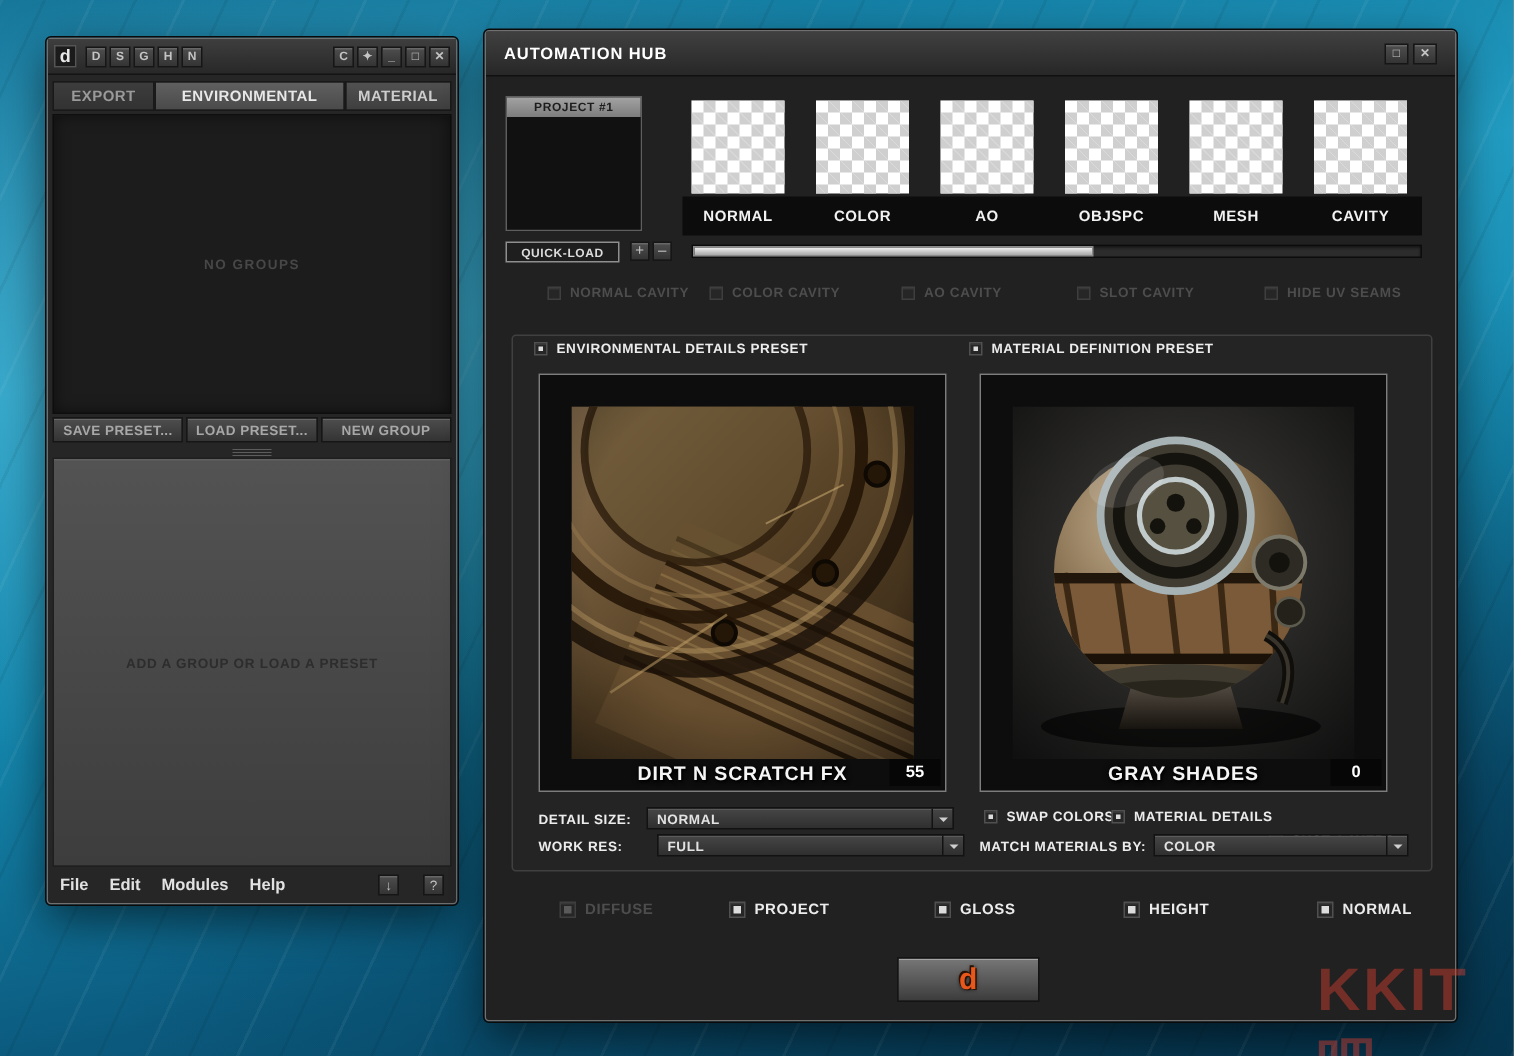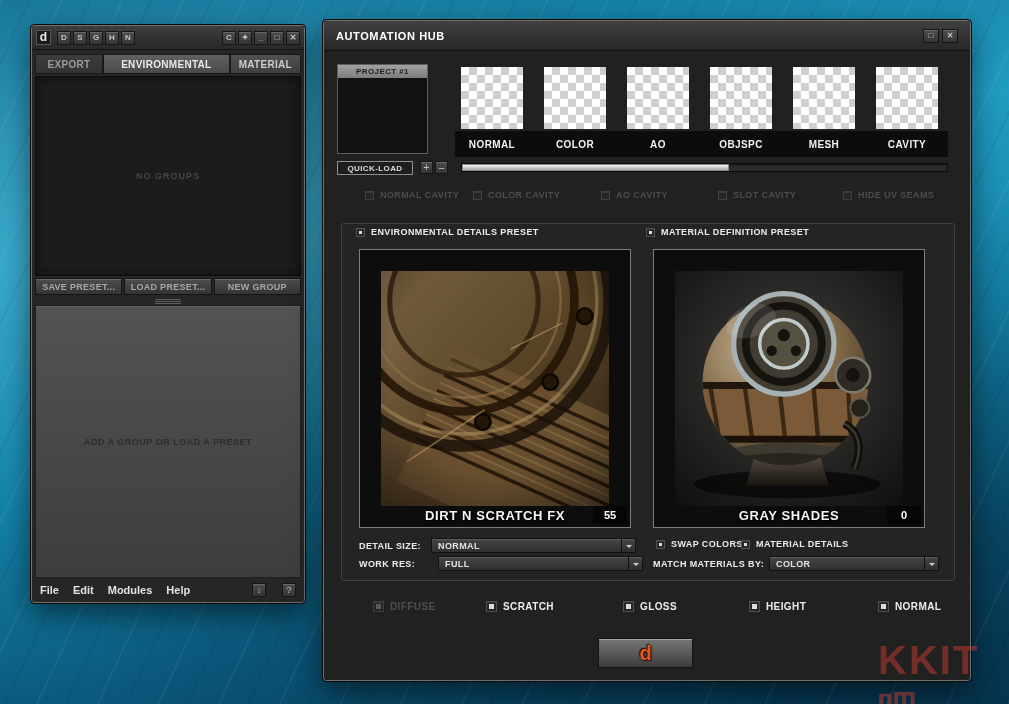--- a/index.html
+++ b/index.html
@@ -411,21 +411,21 @@
       <span>COLOR</span>
       <span class="arr"></span>
     </div>
 
     <div class="opt dim big" style="left:37px; top:550px">
       <span class="cb big dimmed on"></span>
       <span>DIFFUSE</span>
     </div>
     <div class="opt lit big" style="left:162px; top:550px">
       <span class="cb big on"></span>
-      <span>SCRATCH</span>
+      <span>PROJECT</span>
     </div>
     <div class="opt lit big" style="left:299px; top:550px">
       <span class="cb big on"></span>
       <span>GLOSS</span>
     </div>
     <div class="opt lit big" style="left:425px; top:550px">
       <span class="cb big on"></span>
       <span>HEIGHT</span>
     </div>
     <div class="opt lit big" style="left:554px; top:550px">

